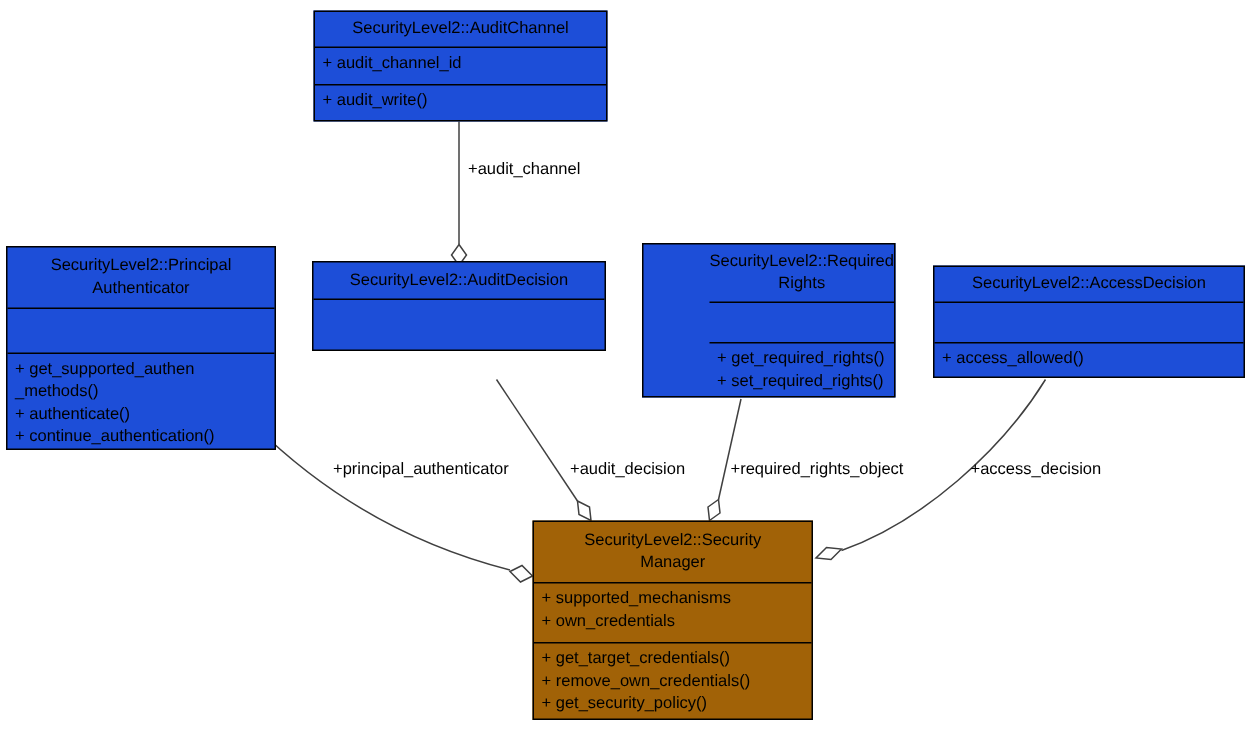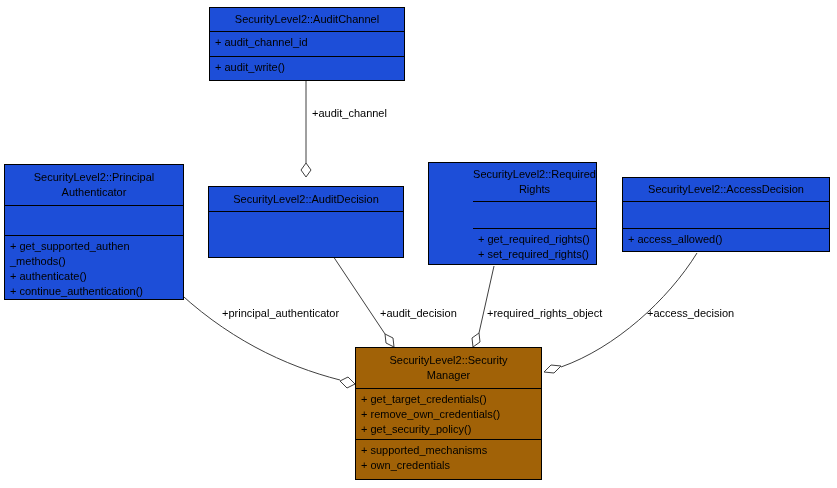--- a/index.html
+++ b/index.html
@@ -94,21 +94,21 @@
     </div>
     <div class="uml-section" style="height:30px;"></div>
     <div class="uml-section grow">
       <div class="member">+ get_supported_authen</div>
       <div class="member">_methods()</div>
       <div class="member">+ authenticate()</div>
       <div class="member">+ continue_authentication()</div>
     </div>
   </div>
 
-  <div class="uml-class" style="left:208px;top:186px;width:196px;height:72px;">
+  <div class="uml-class" style="left:208px;top:174px;width:196px;height:60px;">
     <div class="uml-title" style="height:24px;">
       <div>SecurityLevel2::AuditDecision</div>
     </div>
     <div class="uml-section" style="height:26px;"></div>
   </div>
 
   <div class="uml-class" style="left:428px;top:162px;width:169px;height:103px;padding-left:44px;">
     <div class="uml-title" style="height:38px;">
       <div>SecurityLevel2::Required</div>
       <div>Rights</div>
@@ -128,28 +128,28 @@
     <div class="uml-section grow">
       <div class="member">+ access_allowed()</div>
     </div>
   </div>
 
   <div class="uml-class focus" style="left:355px;top:347px;width:187px;height:133px;">
     <div class="uml-title" style="height:40px;">
       <div>SecurityLevel2::Security</div>
       <div>Manager</div>
     </div>
+    <div class="uml-section" style="height:40px;">
+      <div class="member">+ supported_mechanisms</div>
+      <div class="member">+ own_credentials</div>
+    </div>
     <div class="uml-section grow">
       <div class="member">+ get_target_credentials()</div>
       <div class="member">+ remove_own_credentials()</div>
       <div class="member">+ get_security_policy()</div>
-    </div>
-    <div class="uml-section" style="height:40px;">
-      <div class="member">+ supported_mechanisms</div>
-      <div class="member">+ own_credentials</div>
     </div>
   </div>
 
   <div class="edge-label" style="left:312px;top:106px;">+audit_channel</div>
   <div class="edge-label" style="left:222px;top:306px;">+principal_authenticator</div>
   <div class="edge-label" style="left:380px;top:306px;">+audit_decision</div>
   <div class="edge-label" style="left:487px;top:306px;">+required_rights_object</div>
   <div class="edge-label" style="left:647px;top:306px;">+access_decision</div>
 
 </div>

